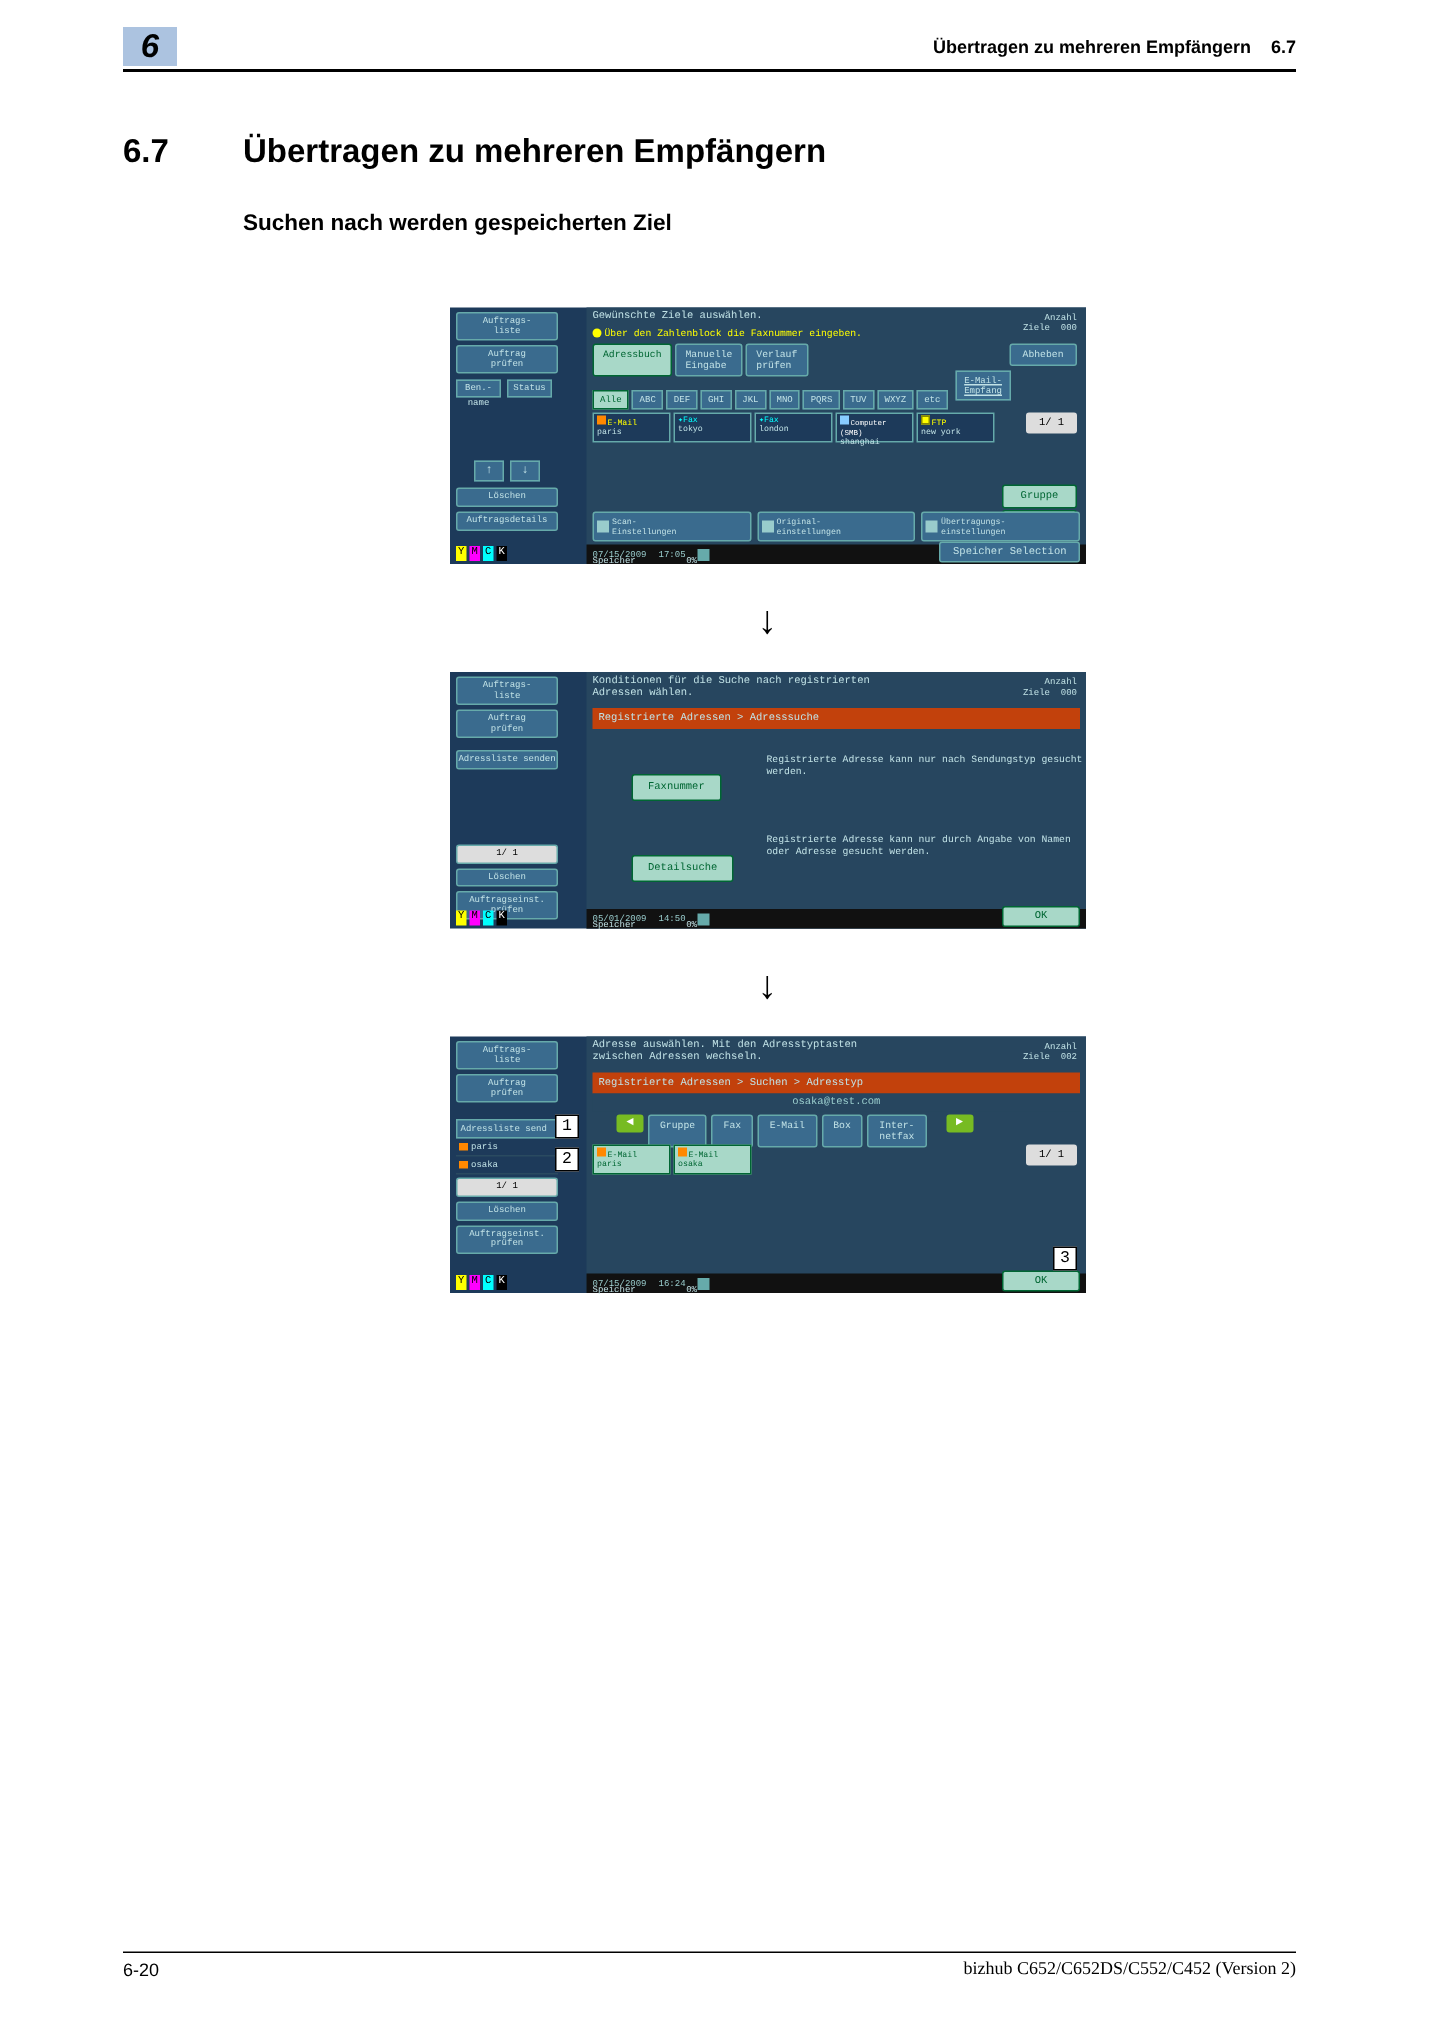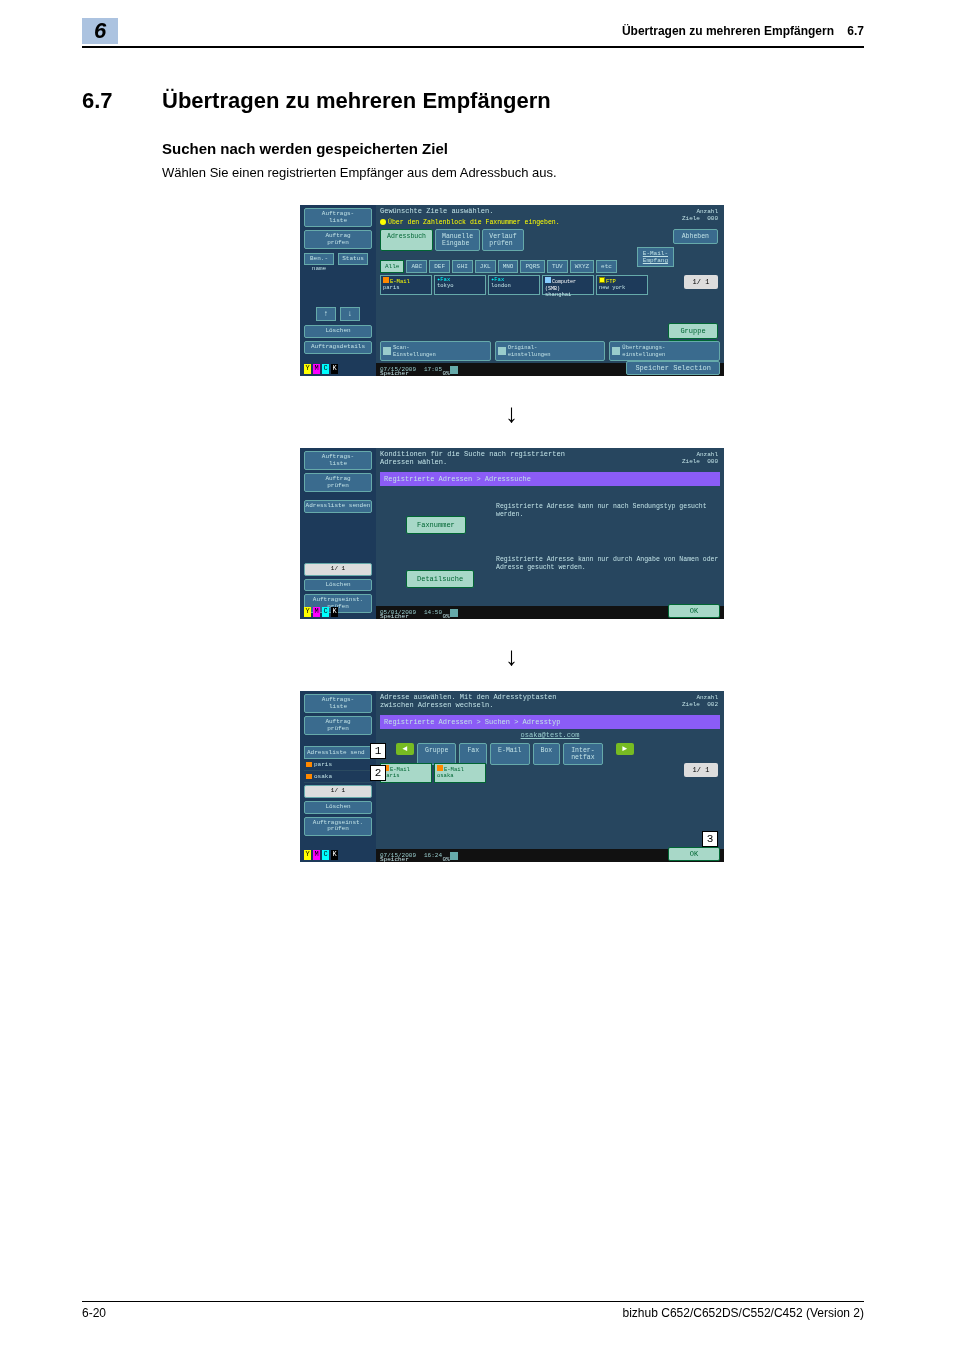--- a/index.html
+++ b/index.html
@@ -15,21 +15,21 @@
 
   
   .sec-num { position: absolute; left: 82px; top: 88px; font-size: 22px; font-weight: bold; }
   .sec-title { position: absolute; left: 162px; top: 88px; font-size: 22px; font-weight: bold; }
   .sub-title { position: absolute; left: 162px; top: 140px; font-size: 15px; font-weight: bold; }
   .sub-desc { position: absolute; left: 162px; top: 165px; font-size: 13px; }
 
   
   .scrn { position: absolute; left: 300px; width: 424px; height: 171px; background: #1d3a5a; font-family: "Courier New", monospace; color: #c1e2e6; }
   .scrn-panel-left { position: absolute; left: 0; top: 0; width: 76px; height: 100%; }
-  .scrn-panel-right { position: absolute; left: 76px; right: 0; top: 0; height: 100%; background: #27465f; }
+  .scrn-panel-right { position: absolute; left: 91px; right: 0; top: 0; height: 100%; background: #27465f; }
   .lbtn { display: block; width: 68px; margin: 3px auto; background: #3a6b8e; border: 1px solid #6aa; border-radius: 2px; color: #c1e2e6; font-size: 6px; text-align: center; padding: 2px 0; line-height: 1.1; }
   .status-row { margin-top: 4px; display:flex; }
   .status-row .sb { width:30px; height:12px; margin-left:4px; font-size:6px; background:#3a6b8e; border:1px solid #6aa; text-align:center; line-height:10px; }
   .arrow-row { margin-top: 42px; display:flex; justify-content:center; gap:4px; }
   .arrow-row .ab { width:20px; height:14px; background:#3a6b8e; border:1px solid #6aa; font-size:8px; text-align:center; line-height:12px; }
   .ymck { position:absolute; bottom:2px; left:4px; font-size:7px; letter-spacing:0; }
   .ymck span { display:inline-block; width:7px; height:10px; text-align:center; color:#000; margin-right:2px; }
   .ymck .y{background:#ff0;} .ymck .m{background:#f0f;} .ymck .c{background:#0ff;} .ymck .k{background:#000;color:#fff;}
 
   .top-instr { position:absolute; left:4px; top:2px; right:70px; font-size:7px; line-height:1.2; }
@@ -56,58 +56,57 @@
   .side-btn { position:absolute; right:6px; font-size:7px; padding:3px 8px; background:#a8d8c8; color:#063; border:1px solid #063; border-radius:2px; width:50px; text-align:center; }
   .bot-row { position:absolute; bottom:15px; left:4px; right:4px; display:flex; gap:4px; justify-content:space-around;}
   .bot-btn { flex:1; font-size:5.5px; padding:2px 2px; background:#3a6b8e; border:1px solid #6aa; border-radius:2px; display:flex; align-items:center; gap:2px;}
   .bot-btn .bi{width:8px;height:8px;background:#9cc;}
   .status-bar { position:absolute; bottom:0; left:0; right:0; height:13px; background:#111; color:#9cc; font-size:6px; display:flex; align-items:center; padding:0 4px; gap:8px;}
   .status-bar .mem-ic{width:8px;height:8px;background:#6aa;}
   .okbtn, .langsel { position:absolute; right:4px; bottom:1px; font-size:7px; padding:2px 8px; background:#3a6b8e; border:1px solid #6aa; border-radius:2px; color:#c1e2e6; }
   .okbtn{ background:#a8d8c8; color:#063; border-color:#063; width:52px; text-align:center;}
 
   
-  .crumb { position:absolute; top:24px; left:4px; right:4px; background:#8b5cf6; color:#c1e2e6; font-size:7px; padding:3px 4px;}
+  .crumb { position:absolute; top:24px; left:4px; right:4px; background:#c2410c; color:#c1e2e6; font-size:7px; padding:3px 4px;}
   .midtxt { position:absolute; font-size:6.5px; line-height:1.3; }
   .midbtn { position:absolute; font-size:7px; padding:4px 10px; background:#a8d8c8; color:#063; border:1px solid #063; border-radius:2px; }
 
   
-  .domain-row { position:absolute; top:38px; left:4px; right:4px; background:#27465f; text-align:center; font-size:7px; padding:2px 0; color:#9cc;text-decoration:underline;}
+  .domain-row { position:absolute; top:38px; left:4px; right:4px; background:#27465f; text-align:center; font-size:7px; padding:2px 0; color:#9cc;}
   .type-row { position:absolute; top:52px; left:20px; display:flex; gap:3px; }
   .type-row .tb{ font-size:6.5px; padding:3px 7px; background:#3a6b8e; border:1px solid #6aa; border-radius:2px;}
   .type-row .arw{ width:18px; height:12px; background:#7b2; color:#fff; font-size:8px; text-align:center; line-height:12px; border-radius:2px; }
   .s3-send { position:absolute; left:4px; top:55px; width:68px; font-size:6px; }
   .s3-send .row{display:flex;align-items:center;gap:2px;padding:2px;border-bottom:1px solid #2a4a60;}
   .s3-send .ei{width:6px;height:5px;background:#f80;}
   .marker { position:absolute; width:16px; height:16px; background:#fff; border:1px solid #000; font-size:11px; text-align:center; line-height:14px; color:#000; }
 
   
   .big-arrow { position:absolute; left:505px; font-size:26px; font-weight:bold; }
 
   
   .foot-rule { position:absolute; left:82px; right:90px; bottom:48px; height:1px; background:#000;}
   .foot-left { position:absolute; left:82px; bottom:30px; font-size:12px; }
-  .foot-right { position:absolute; right:90px; bottom:30px; font-size:12px; }
+  .foot-right { position:absolute; right:90px; bottom:30px; font-size:12px;font-family:Liberation Serif, serif; }
 </style>
 </head>
 <body>
 
 <div class="page-outer">
 
   <div class="chnum-badge">6</div>
   <div class="running-head">
     <span>Übertragen zu mehreren Empfängern</span>
     <span class="num">6.7</span>
   </div>
   <div class="head-rule"></div>
 
   <div class="sec-num">6.7</div>
   <div class="sec-title">Übertragen zu mehreren Empfängern</div>
   <div class="sub-title">Suchen nach werden gespeicherten Ziel</div>
-  <div class="sub-desc">Wählen Sie einen registrierten Empfänger aus dem Adressbuch aus.</div>
 
   <div class="scrn" style="top:205px">
     <div class="scrn-panel-left">
       <div class="lbtn" style="white-space:pre-line">Auftrags-
 liste</div>
       <div class="lbtn" style="white-space:pre-line">Auftrag
 prüfen</div>
       <div class="status-row">
         <div class="sb" style="white-space:pre-line">Ben.-
 name</div>

